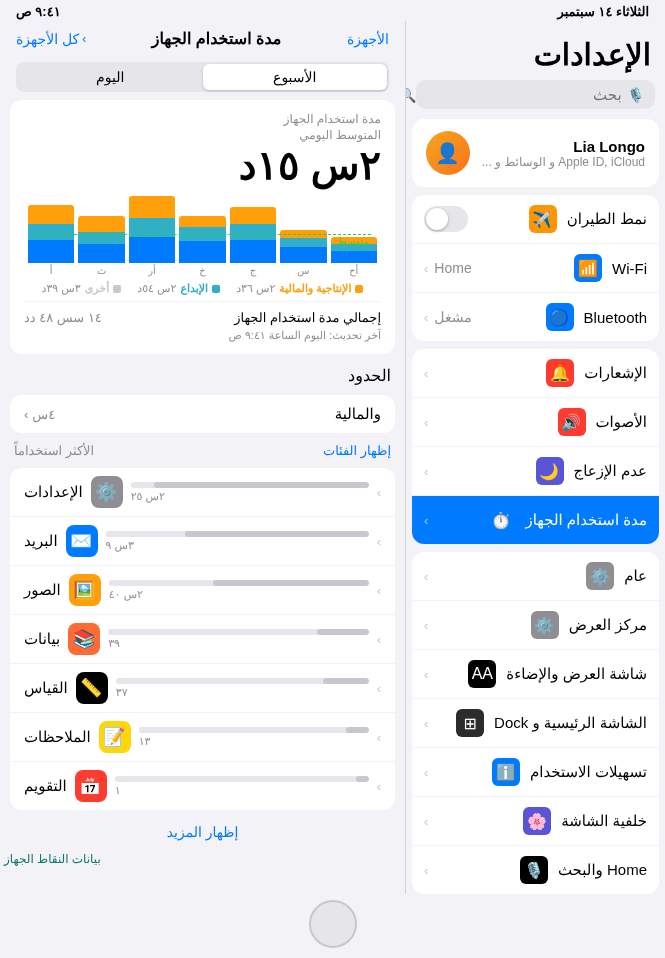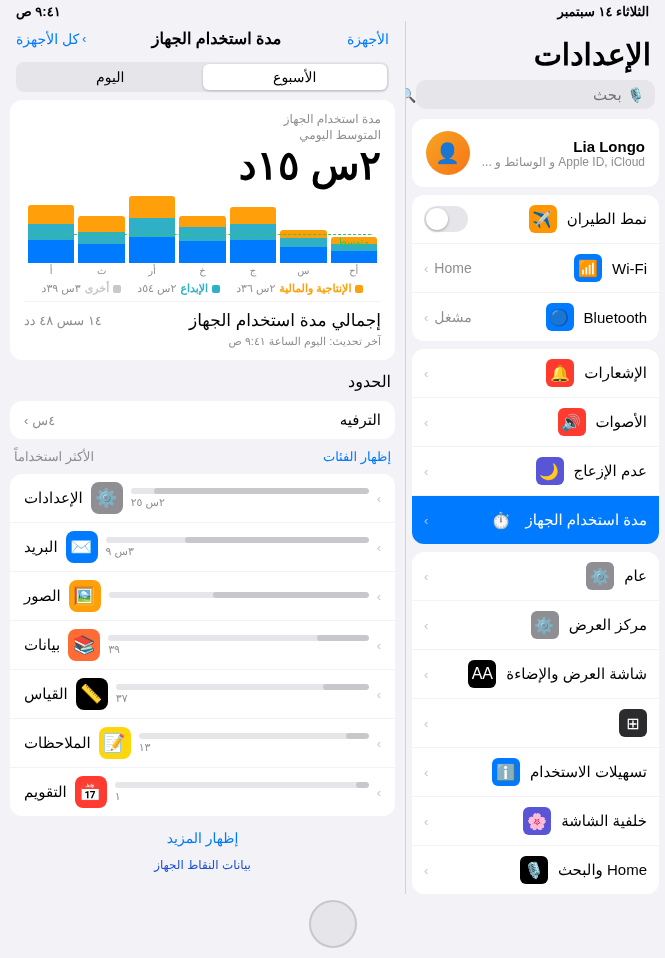--- a/index.html
+++ b/index.html
@@ -164,21 +164,21 @@
 
     
     .stats-row {
       display: flex;
       justify-content: space-between;
       align-items: center;
       padding: 8px 0 4px;
       border-top: 1px solid #f2f2f7;
       margin-top: 6px;
     }
-    .stats-label { font-size: 17px; color: #000; }
+    .stats-label { font-size: 13px; color: #000; }
     .stats-value { font-size: 13px; color: #8e8e93; }
     .stats-updated { font-size: 11px; color: #8e8e93; text-align: right; }
 
     
     .section-card {
       background: #fff;
       margin: 6px 10px;
       border-radius: 12px;
       overflow: hidden;
     }
@@ -318,21 +318,21 @@
     }
 
     
     .settings-item.active {
       background: #007aff;
     }
     .settings-item.active .settings-item-label { color: #fff; }
     .settings-item.active .chevron { color: rgba(255,255,255,0.6); }
 
     .bottom-label {
-      font-size: 12px; color: #1d4ed8; text-align: center; padding: 4px;
+      font-size: 12px; color: #0f766e; text-align: left; padding: 4px;
     }
 
     
     .home-bar {
       display: flex;
       justify-content: center;
       align-items: center;
       padding: 6px 0 10px;
       background: #f2f2f7;
     }
@@ -464,20 +464,21 @@
       <div class="settings-item-left">
         <span class="settings-item-label">شاشة العرض والإضاءة</span>
         <div class="settings-item-icon" style="background:#000;">AA</div>
       </div>
       <div class="settings-item-right">
               <span class="chevron">›</span>
             </div>
     </div>
           <div class="settings-item">
       <div class="settings-item-left">
+        <span class="settings-item-label">الشاشة الرئيسية و Dock</span>
         <div class="settings-item-icon" style="background:#2c2c2e;">⊞</div>
       </div>
       <div class="settings-item-right">
               <span class="chevron">›</span>
             </div>
     </div>
           <div class="settings-item">
       <div class="settings-item-left">
         <span class="settings-item-label">تسهيلات الاستخدام</span>
         <div class="settings-item-icon" style="background:#007aff;">ℹ️</div>
@@ -616,21 +617,21 @@
         <span class="stats-value">١٤ سس ٤٨ دد</span>
       </div>
       <div class="stats-updated">آخر تحديث: اليوم الساعة ٩:٤١ ص</div>
     </div>
 
     <div class="section-header">
       <span>الحدود</span>
     </div>
     <div class="section-card">
       <div class="section-row">
-        <span class="section-row-label">الترفيه</span>
+        <span class="section-row-label">والمالية</span>
         <span class="section-row-value">
           <span>٤س</span>
           <span>›</span>
         </span>
       </div>
     </div>
 
     <div class="section-header">
       <span style="color:#007aff; font-size:13px;">إظهار الفئات</span>
       <span style="font-size:13px; color:#8e8e93;">الأكثر استخداماً</span>
@@ -667,20 +668,21 @@
     </div>
   </div>
         <div class="app-row">
     <div class="app-row-left">
       <span class="chevron">›</span>
     </div>
     <div class="app-bar-area">
       <div class="app-bar-track">
         <div class="app-bar-fill" style="width:60%;"></div>
       </div>
+      <div class="app-time">٢س ٤٠</div>
     </div>
     <div class="app-row-left">
       <div class="app-icon" style="background:#ff9f0a">🖼️</div>
       <span class="app-name">الصور</span>
     </div>
   </div>
         <div class="app-row">
     <div class="app-row-left">
       <span class="chevron">›</span>
     </div>

